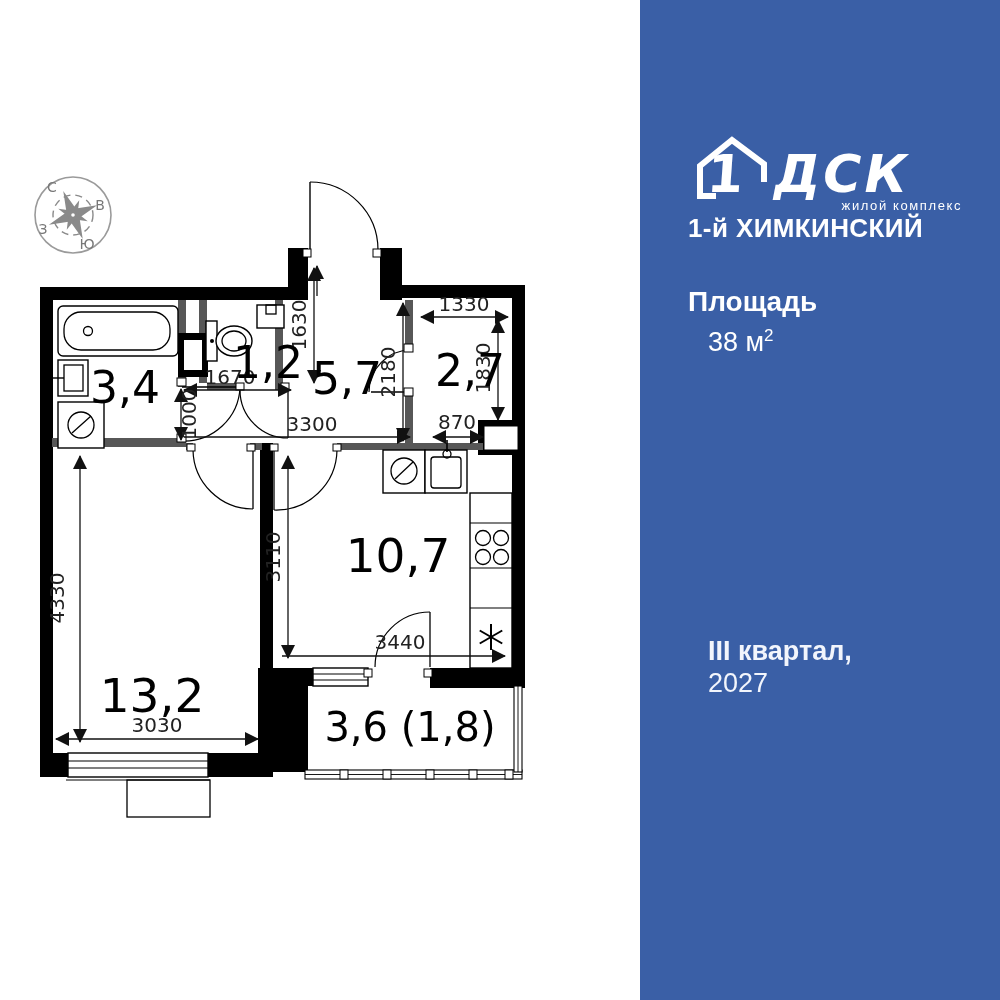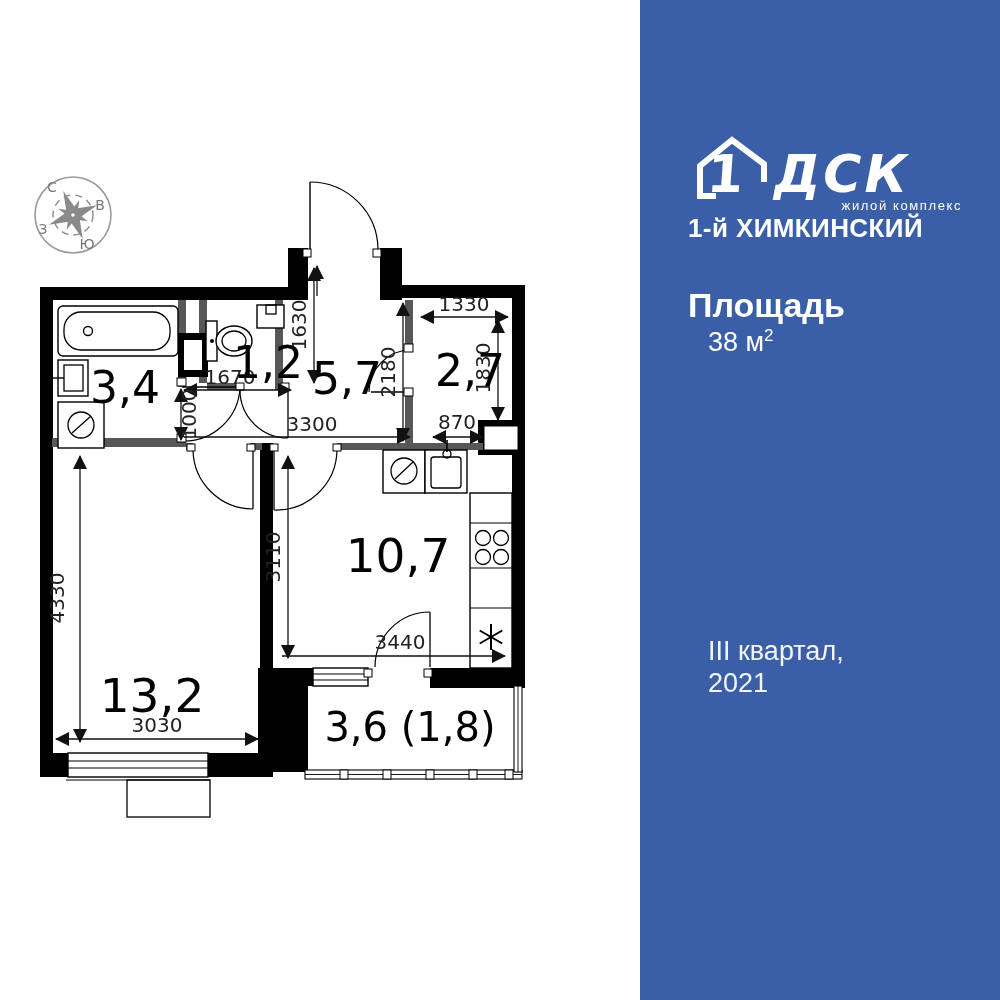--- a/index.html
+++ b/index.html
@@ -6,21 +6,21 @@
   body{width:1000px;height:1000px;background:#ffffff;position:relative;overflow:hidden;
        font-family:"Liberation Sans","DejaVu Sans",sans-serif;}
   .stage{position:absolute;left:0;top:0;width:1000px;height:1000px;}
   .plan-wrap{position:absolute;left:0;top:0;width:640px;height:1000px;background:#fff;}
   .panel{position:absolute;left:640px;top:0;width:360px;height:1000px;background:#3a5fa6;color:#fff;}
   .panel *{color:#fff;}
   .logo-svg{position:absolute;left:46px;top:136px;}
   .tagline{position:absolute;left:48px;top:198px;width:274px;text-align:right;
            font-size:13px;font-weight:normal;letter-spacing:1.6px;}
   .complex{position:absolute;left:48px;top:213px;font-size:26px;font-weight:bold;letter-spacing:.4px;white-space:nowrap;}
-  .card-label{position:absolute;left:48px;font-size:34px;font-weight:bold;text-align:right;}
+  .card-label{position:absolute;left:48px;font-size:28px;font-weight:bold;text-align:right;}
   .card-value{position:absolute;left:48px;font-size:27px;font-weight:400;color:#f2f5fc;margin-left:20px;}
   .card-value sup{font-size:17px;}
   svg text{font-family:"DejaVu Sans","Liberation Sans",sans-serif;}
   .room-lbl{fill:#000;font-size:44px;}
   .room-lbl-lg{fill:#000;font-size:47px;}
   .room-lbl-bal{fill:#000;font-size:40px;}
   .dim-txt{fill:#222;font-size:20px;}
   .dimline{stroke:#111;stroke-width:1.3;fill:none;}
   .thin{stroke:#000;stroke-width:1.4;fill:#fff;}
   .thinNF{stroke:#000;stroke-width:1.3;fill:none;}
@@ -273,16 +273,16 @@
     </svg>
     <div class="tagline">жилой комплекс</div>
     <div class="complex">1-й ХИМКИНСКИЙ</div>
 
     <div class="card-label" style="top:286px;">Площадь</div>
     <div class="card-value" style="top:326px;">
       <span>38 м</span><sup>2</sup>
     </div>
 
 
-    <div class="card-value" style="top:636px;">III квартал,</div>
-    <div class="card-value" style="top:668px;">2021</div>
+    <div class="card-value" style="top:636px;font-weight:bold;">III квартал,</div>
+    <div class="card-value" style="top:668px;">2027</div>
   </div>
 </div>
 
 </body></html>

